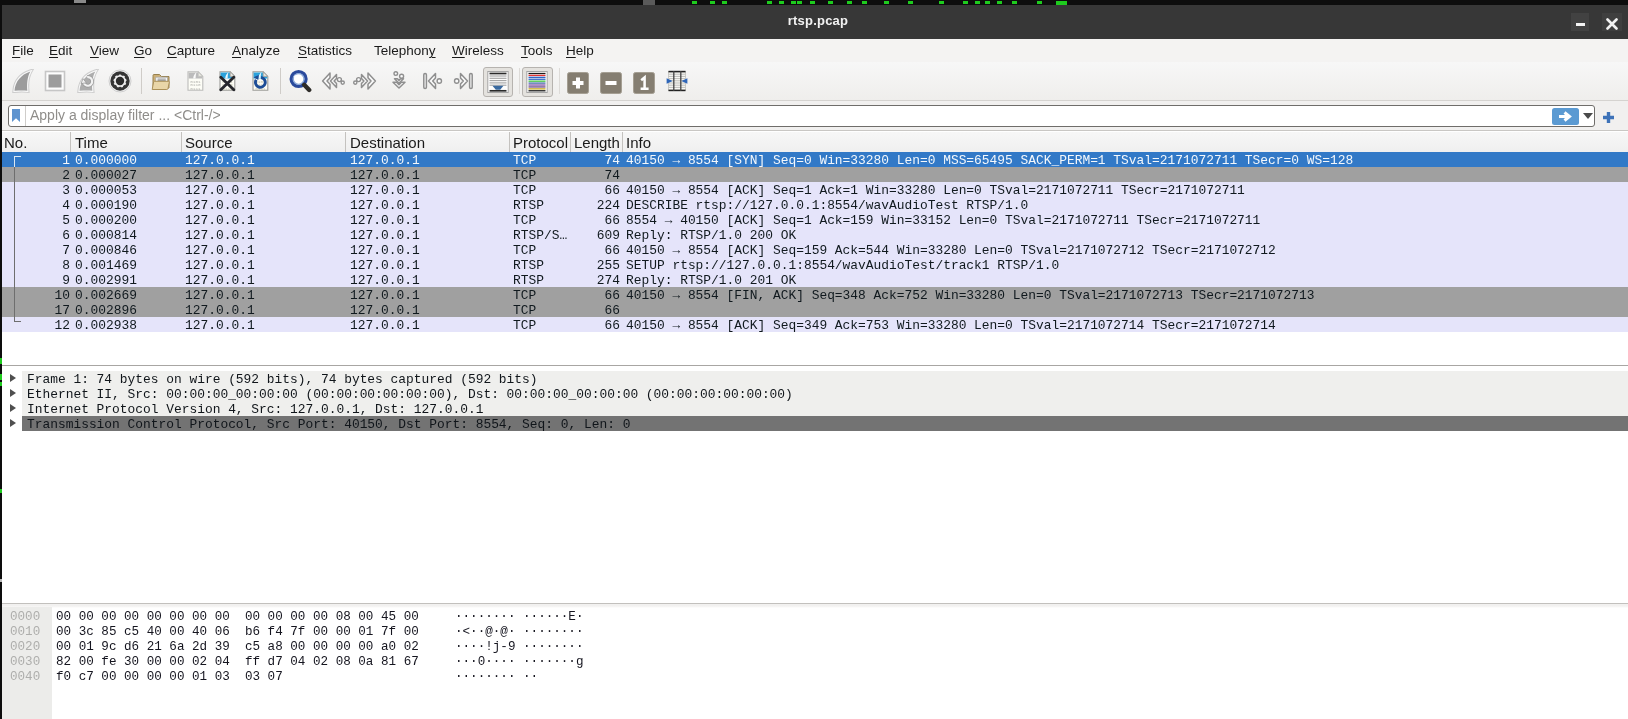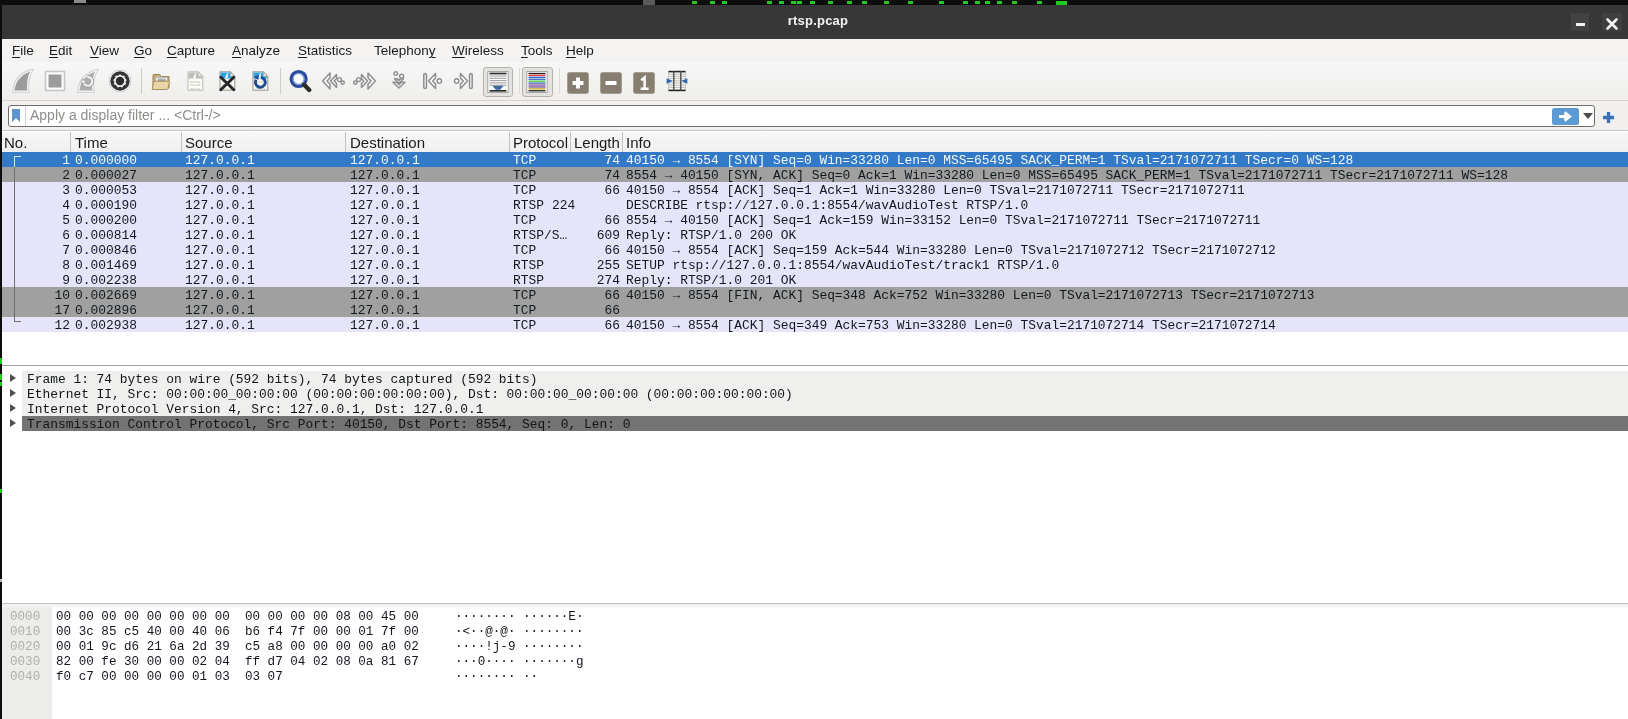--- a/index.html
+++ b/index.html
@@ -312,40 +312,39 @@
 <span style="left:624px">40150 → 8554 [SYN] Seq=0 Win=33280 Len=0 MSS=65495 SACK_PERM=1 TSval=2171072711 TSecr=0 WS=128</span>
 </div>
 <div class="prow mono gray" style="top:167px">
 <i class="ind" style="top:0;height:15px;border-left:1px solid #6e6e6e"></i>
 <span style="left:0px;width:68px;text-align:right;display:inline-block">2</span>
 <span style="left:73px">0.000027</span>
 <span style="left:183px">127.0.0.1</span>
 <span style="left:348px">127.0.0.1</span>
 <span style="left:511px">TCP</span>
 <span style="left:550px;width:68px;text-align:right;display:inline-block">74</span>
-<span style="left:624px">8554 → 40150 [SYN, ACK] Seq=0 Ack=1 Win=33280 Len=0 MSS=65495 SACK_PERM=1 TSval=2171072711 TSecr=2171072711 WS=128</span>
 </div>
 <div class="prow mono lav" style="top:182px">
 <i class="ind" style="top:0;height:15px;border-left:1px solid #6e6e6e"></i>
 <span style="left:0px;width:68px;text-align:right;display:inline-block">3</span>
 <span style="left:73px">0.000053</span>
 <span style="left:183px">127.0.0.1</span>
 <span style="left:348px">127.0.0.1</span>
 <span style="left:511px">TCP</span>
 <span style="left:550px;width:68px;text-align:right;display:inline-block">66</span>
 <span style="left:624px">40150 → 8554 [ACK] Seq=1 Ack=1 Win=33280 Len=0 TSval=2171072711 TSecr=2171072711</span>
 </div>
 <div class="prow mono lav" style="top:197px">
 <i class="ind" style="top:0;height:15px;border-left:1px solid #6e6e6e"></i>
 <span style="left:0px;width:68px;text-align:right;display:inline-block">4</span>
 <span style="left:73px">0.000190</span>
 <span style="left:183px">127.0.0.1</span>
 <span style="left:348px">127.0.0.1</span>
 <span style="left:511px">RTSP</span>
-<span style="left:550px;width:68px;text-align:left;display:inline-block">224</span>
+<span style="left:550px;width:68px;text-align:right;display:inline-block">224</span>
 <span style="left:624px">DESCRIBE rtsp://127.0.0.1:8554/wavAudioTest RTSP/1.0</span>
 </div>
 <div class="prow mono lav" style="top:212px">
 <i class="ind" style="top:0;height:15px;border-left:1px solid #6e6e6e"></i>
 <span style="left:0px;width:68px;text-align:right;display:inline-block">5</span>
 <span style="left:73px">0.000200</span>
 <span style="left:183px">127.0.0.1</span>
 <span style="left:348px">127.0.0.1</span>
 <span style="left:511px">TCP</span>
 <span style="left:550px;width:68px;text-align:right;display:inline-block">66</span>
@@ -377,21 +376,21 @@
 <span style="left:73px">0.001469</span>
 <span style="left:183px">127.0.0.1</span>
 <span style="left:348px">127.0.0.1</span>
 <span style="left:511px">RTSP</span>
 <span style="left:550px;width:68px;text-align:right;display:inline-block">255</span>
 <span style="left:624px">SETUP rtsp://127.0.0.1:8554/wavAudioTest/track1 RTSP/1.0</span>
 </div>
 <div class="prow mono lav" style="top:272px">
 <i class="ind" style="top:0;height:15px;border-left:1px solid #6e6e6e"></i>
 <span style="left:0px;width:68px;text-align:right;display:inline-block">9</span>
-<span style="left:73px">0.002238</span>
+<span style="left:73px">0.002991</span>
 <span style="left:183px">127.0.0.1</span>
 <span style="left:348px">127.0.0.1</span>
 <span style="left:511px">RTSP</span>
 <span style="left:550px;width:68px;text-align:right;display:inline-block">274</span>
 <span style="left:624px">Reply: RTSP/1.0 201 OK</span>
 </div>
 <div class="prow mono gray" style="top:287px">
 <i class="ind" style="top:0;height:15px;border-left:1px solid #6e6e6e"></i>
 <span style="left:0px;width:68px;text-align:right;display:inline-block">10</span>
 <span style="left:73px">0.002669</span>

